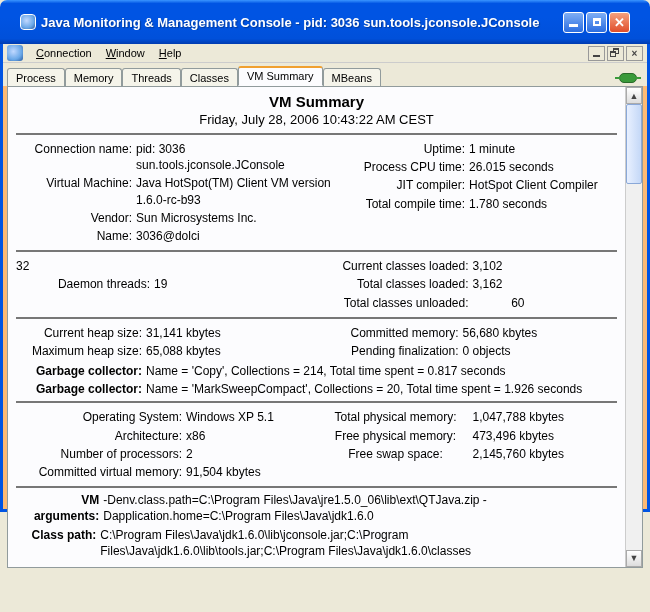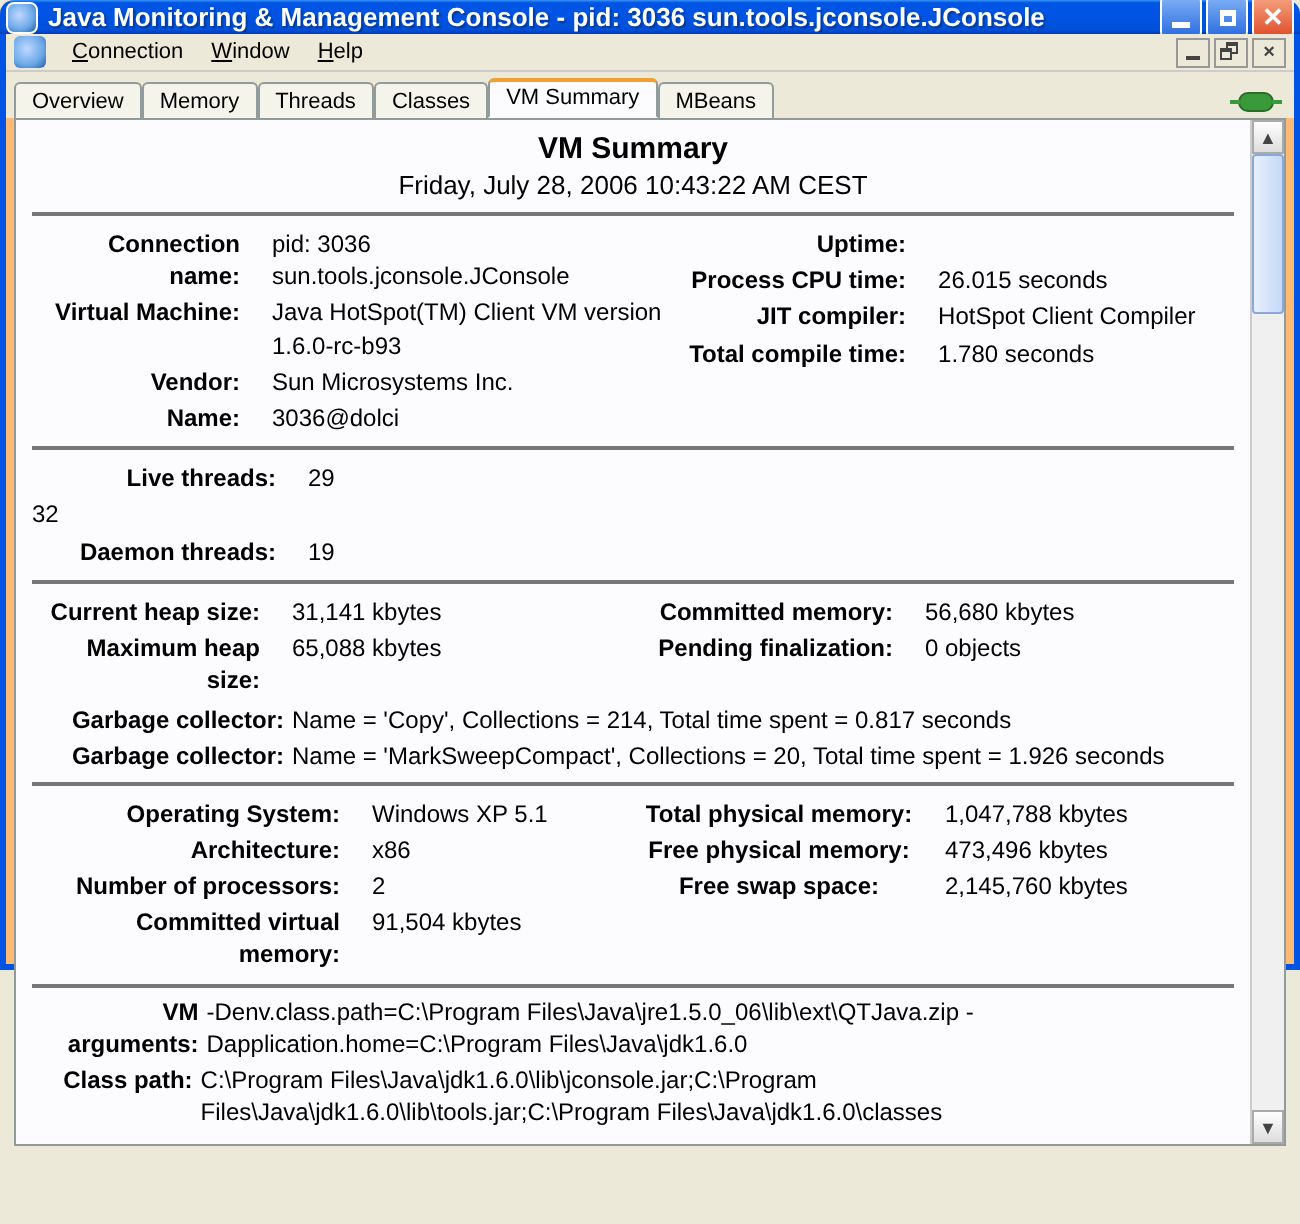--- a/index.html
+++ b/index.html
@@ -5,25 +5,25 @@
 * { box-sizing: border-box; margin: 0; padding: 0; }
 body {
   font-family: Tahoma, Arial, sans-serif;
   font-size: 11px;
   background: #ece9d8;
   width: 650px;
   height: 612px;
   overflow: hidden;
 }
 .titlebar {
-  height: 17px;
+  height: 44px;
   background: linear-gradient(to bottom, #3a95ff 0%, #0054e3 8%, #0054e3 40%, #0050da 88%, #003bb0 100%);
   display: flex;
   align-items: center;
-  padding: 0 3px;
+  padding: 0 20px;
   color: #fff;
   border-radius: 7px 7px 0 0;
 }
 .titlebar .icon {
   width: 16px; height: 16px;
   background: radial-gradient(circle at 40% 40%, #c0d8ff 0%, #6aa8e8 60%, #2a5a9e 100%);
   border-radius: 4px;
   margin-right: 5px;
   border: 1px solid #fff;
 }
@@ -154,21 +154,21 @@
 .strack { flex:1; background:#f0f0f0; display:flex; flex-direction:column; }
 .sthumb { height:80px; background:linear-gradient(to right,#e8f0ff,#c4d8f7); border:1px solid #8aa8d8; border-radius:2px; margin:0;}
 .header { text-align: center; margin-bottom: 6px; }
 .header h2 { font-size: 15px; font-weight: bold; margin-bottom: 2px; }
 .header .date { font-size: 13px; }
 hr { border: none; border-top: 2px solid #777; margin: 4px 0; }
 .section { display: flex; gap: 12px; font-size: 12px; }
 .col { flex: 1; }
 .col.left { flex: 1.15; }
 .row { display: flex; margin: 2px 0; align-items: flex-start; line-height: 1.35; }
-.row .lbl { font-weight: bold; text-align: right; padding-right: 16px; }
+.row .lbl { font-weight: normal; text-align: right; padding-right: 4px; }
 .row .val { flex: 1; }
 .section1l .lbl { width: 120px; }
 .section1r .lbl { width: 126px; }
 .section2l .lbl { width: 138px; }
 .section2r .lbl { width: 150px; }
 .section3l .lbl { width: 130px; }
 .section3r .lbl { width: 140px; }
 .section3r .val { text-align: left; }
 .gc .lbl { width: 130px; }
 .section4l .lbl { width: 170px; }
@@ -209,21 +209,21 @@
     <div class="mdi-btn">
         <div class="sq2 t"></div>
         <div class="sq2 b"></div>
       </div>
     <div class="mdi-btn">
         <span class="x">×</span>
       </div>
   </div>
 
   <div class="tabbar">
-    <div class="tab">Overview</div>
+    <div class="tab">Process</div>
     <div class="tab">Memory</div>
     <div class="tab">Threads</div>
     <div class="tab">Classes</div>
     <div class="tab active">VM Summary</div>
     <div class="tab">MBeans</div>
     <div class="spacer"></div>
     <div class="conn-icon"></div>
   </div>
 
   <div class="tabpanel">
@@ -250,49 +250,60 @@
               <div class="val">Sun Microsystems Inc.</div>
             </div>
           <div class="row">
               <div class="lbl">Name:</div>
               <div class="val">3036@dolci</div>
             </div>
         </div>
         <div class="col section1r">
           <div class="row">
               <div class="lbl">Uptime:</div>
+              <div class="val">1 minute</div>
             </div>
           <div class="row">
               <div class="lbl">Process CPU time:</div>
               <div class="val">26.015 seconds</div>
             </div>
           <div class="row">
               <div class="lbl">JIT compiler:</div>
               <div class="val">HotSpot Client Compiler</div>
             </div>
           <div class="row">
               <div class="lbl">Total compile time:</div>
               <div class="val">1.780 seconds</div>
             </div>
         </div>
       </div>
       <hr>
 
       <div class="section">
         <div class="col section2l">
           <div class="row">
-              <div class="lbl">Live threads:</div>
-              <div class="val">29</div>
-            </div>
-          <div class="row">
               <div class="val">32</div>
             </div>
           <div class="row">
               <div class="lbl">Daemon threads:</div>
               <div class="val">19</div>
+            </div>
+        </div>
+        <div class="col section2r">
+          <div class="row">
+              <div class="lbl">Current classes loaded:</div>
+              <div class="val">3,102</div>
+            </div>
+          <div class="row">
+              <div class="lbl">Total classes loaded:</div>
+              <div class="val">3,162</div>
+            </div>
+          <div class="row">
+              <div class="lbl">Total classes unloaded:</div>
+              <div class="val"><span class="num-right">60</span></div>
             </div>
         </div>
       </div>
       <hr>
 
       <div class="section">
         <div class="col section3l">
           <div class="row">
               <div class="lbl">Current heap size:</div>
               <div class="val">31,141 kbytes</div>

